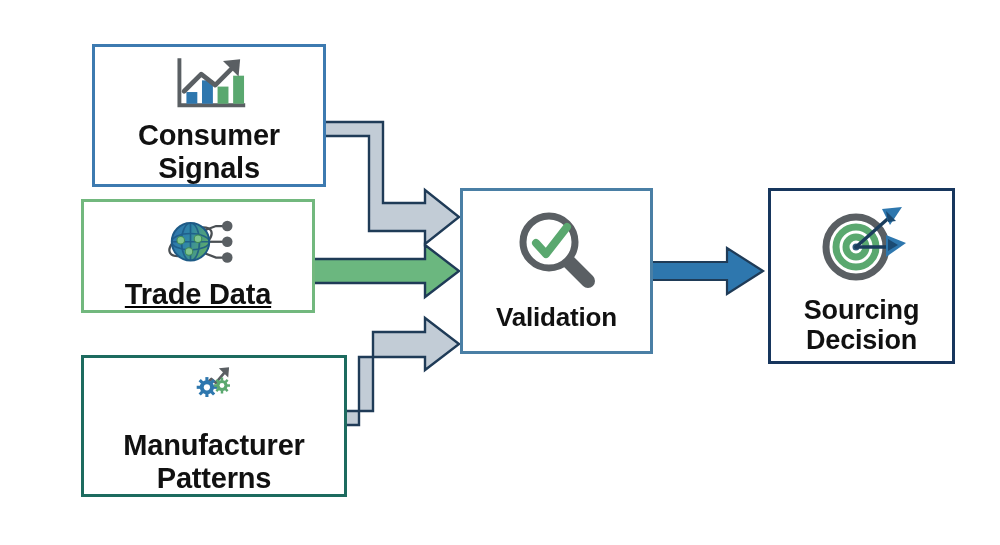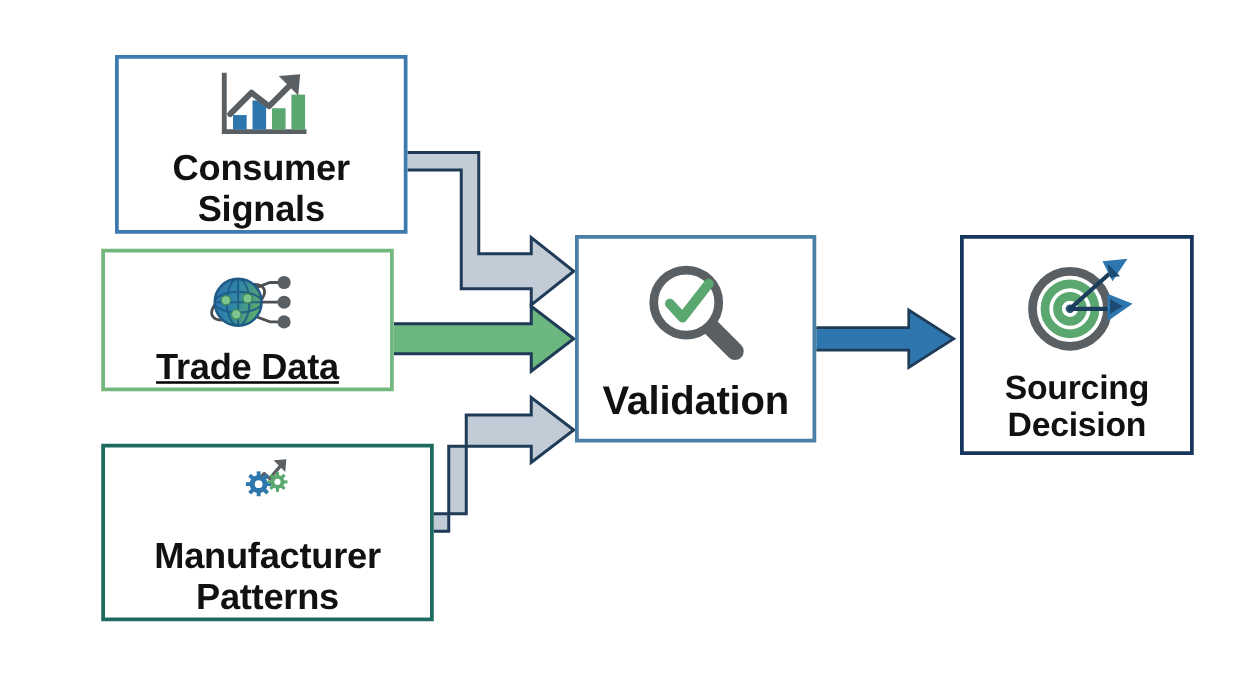--- a/index.html
+++ b/index.html
@@ -46,21 +46,21 @@
 
   #box-consumer .node-icon   { margin-top: 10px; }
   #box-trade .node-icon      { margin-top: 12px; }
   #box-manufact .node-icon   { margin-top: 8px; }
   #box-validation .node-icon { margin-top: 18px; }
   #box-sourcing .node-icon   { margin-top: 14px; }
 
   #box-consumer .node-label   { font-size: 29px; margin-top: 6px; }
   #box-trade .node-label      { font-size: 29px; margin-top: 8px; }
   #box-manufact .node-label   { font-size: 29px; margin-top: 4px; }
-  #box-validation .node-label { font-size: 32px; margin-top: 12px; }
+  #box-validation .node-label { font-size: 26px; margin-top: 12px; }
   #box-sourcing .node-label   { font-size: 27px; margin-top: 10px; }
 
   .connector-layer {
     position: absolute;
     left: 0;
     top: 0;
     width: 1000px;
     height: 545px;
     pointer-events: none;
   }

